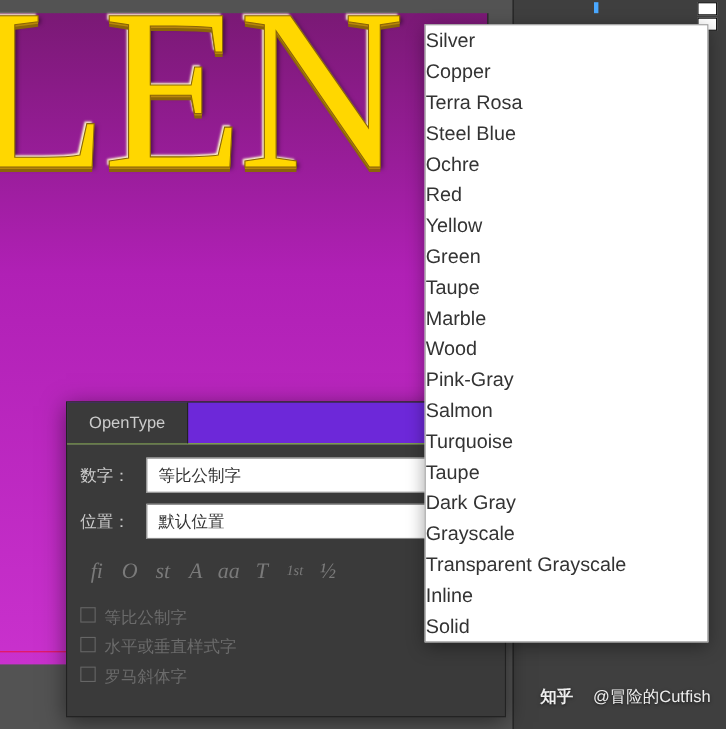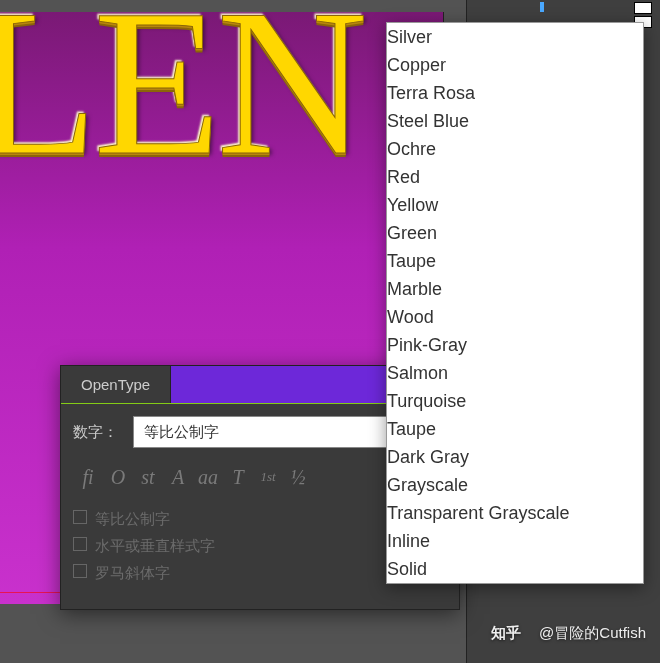--- a/index.html
+++ b/index.html
@@ -199,20 +199,24 @@
 <div class="tiny-blue"></div>
 
 <div class="panel">
   <div class="tab-bar">
     <div class="tab">OpenType</div>
   </div>
   <div class="panel-body">
     <div class="field-row">
       <div class="field-label">数字：</div>
       <div class="field-input">等比公制字</div>
+    </div>
+    <div class="field-row">
+      <div class="field-label">位置：</div>
+      <div class="field-input">默认位置</div>
     </div>
     <div class="icon-row">
       <div class="ot-icon">fi</div>
       <div class="ot-icon">O</div>
       <div class="ot-icon">st</div>
       <div class="ot-icon">A</div>
       <div class="ot-icon">aa</div>
       <div class="ot-icon">T</div>
       <div class="ot-icon" style="font-size:13px">1st</div>
       <div class="ot-icon">½</div>

